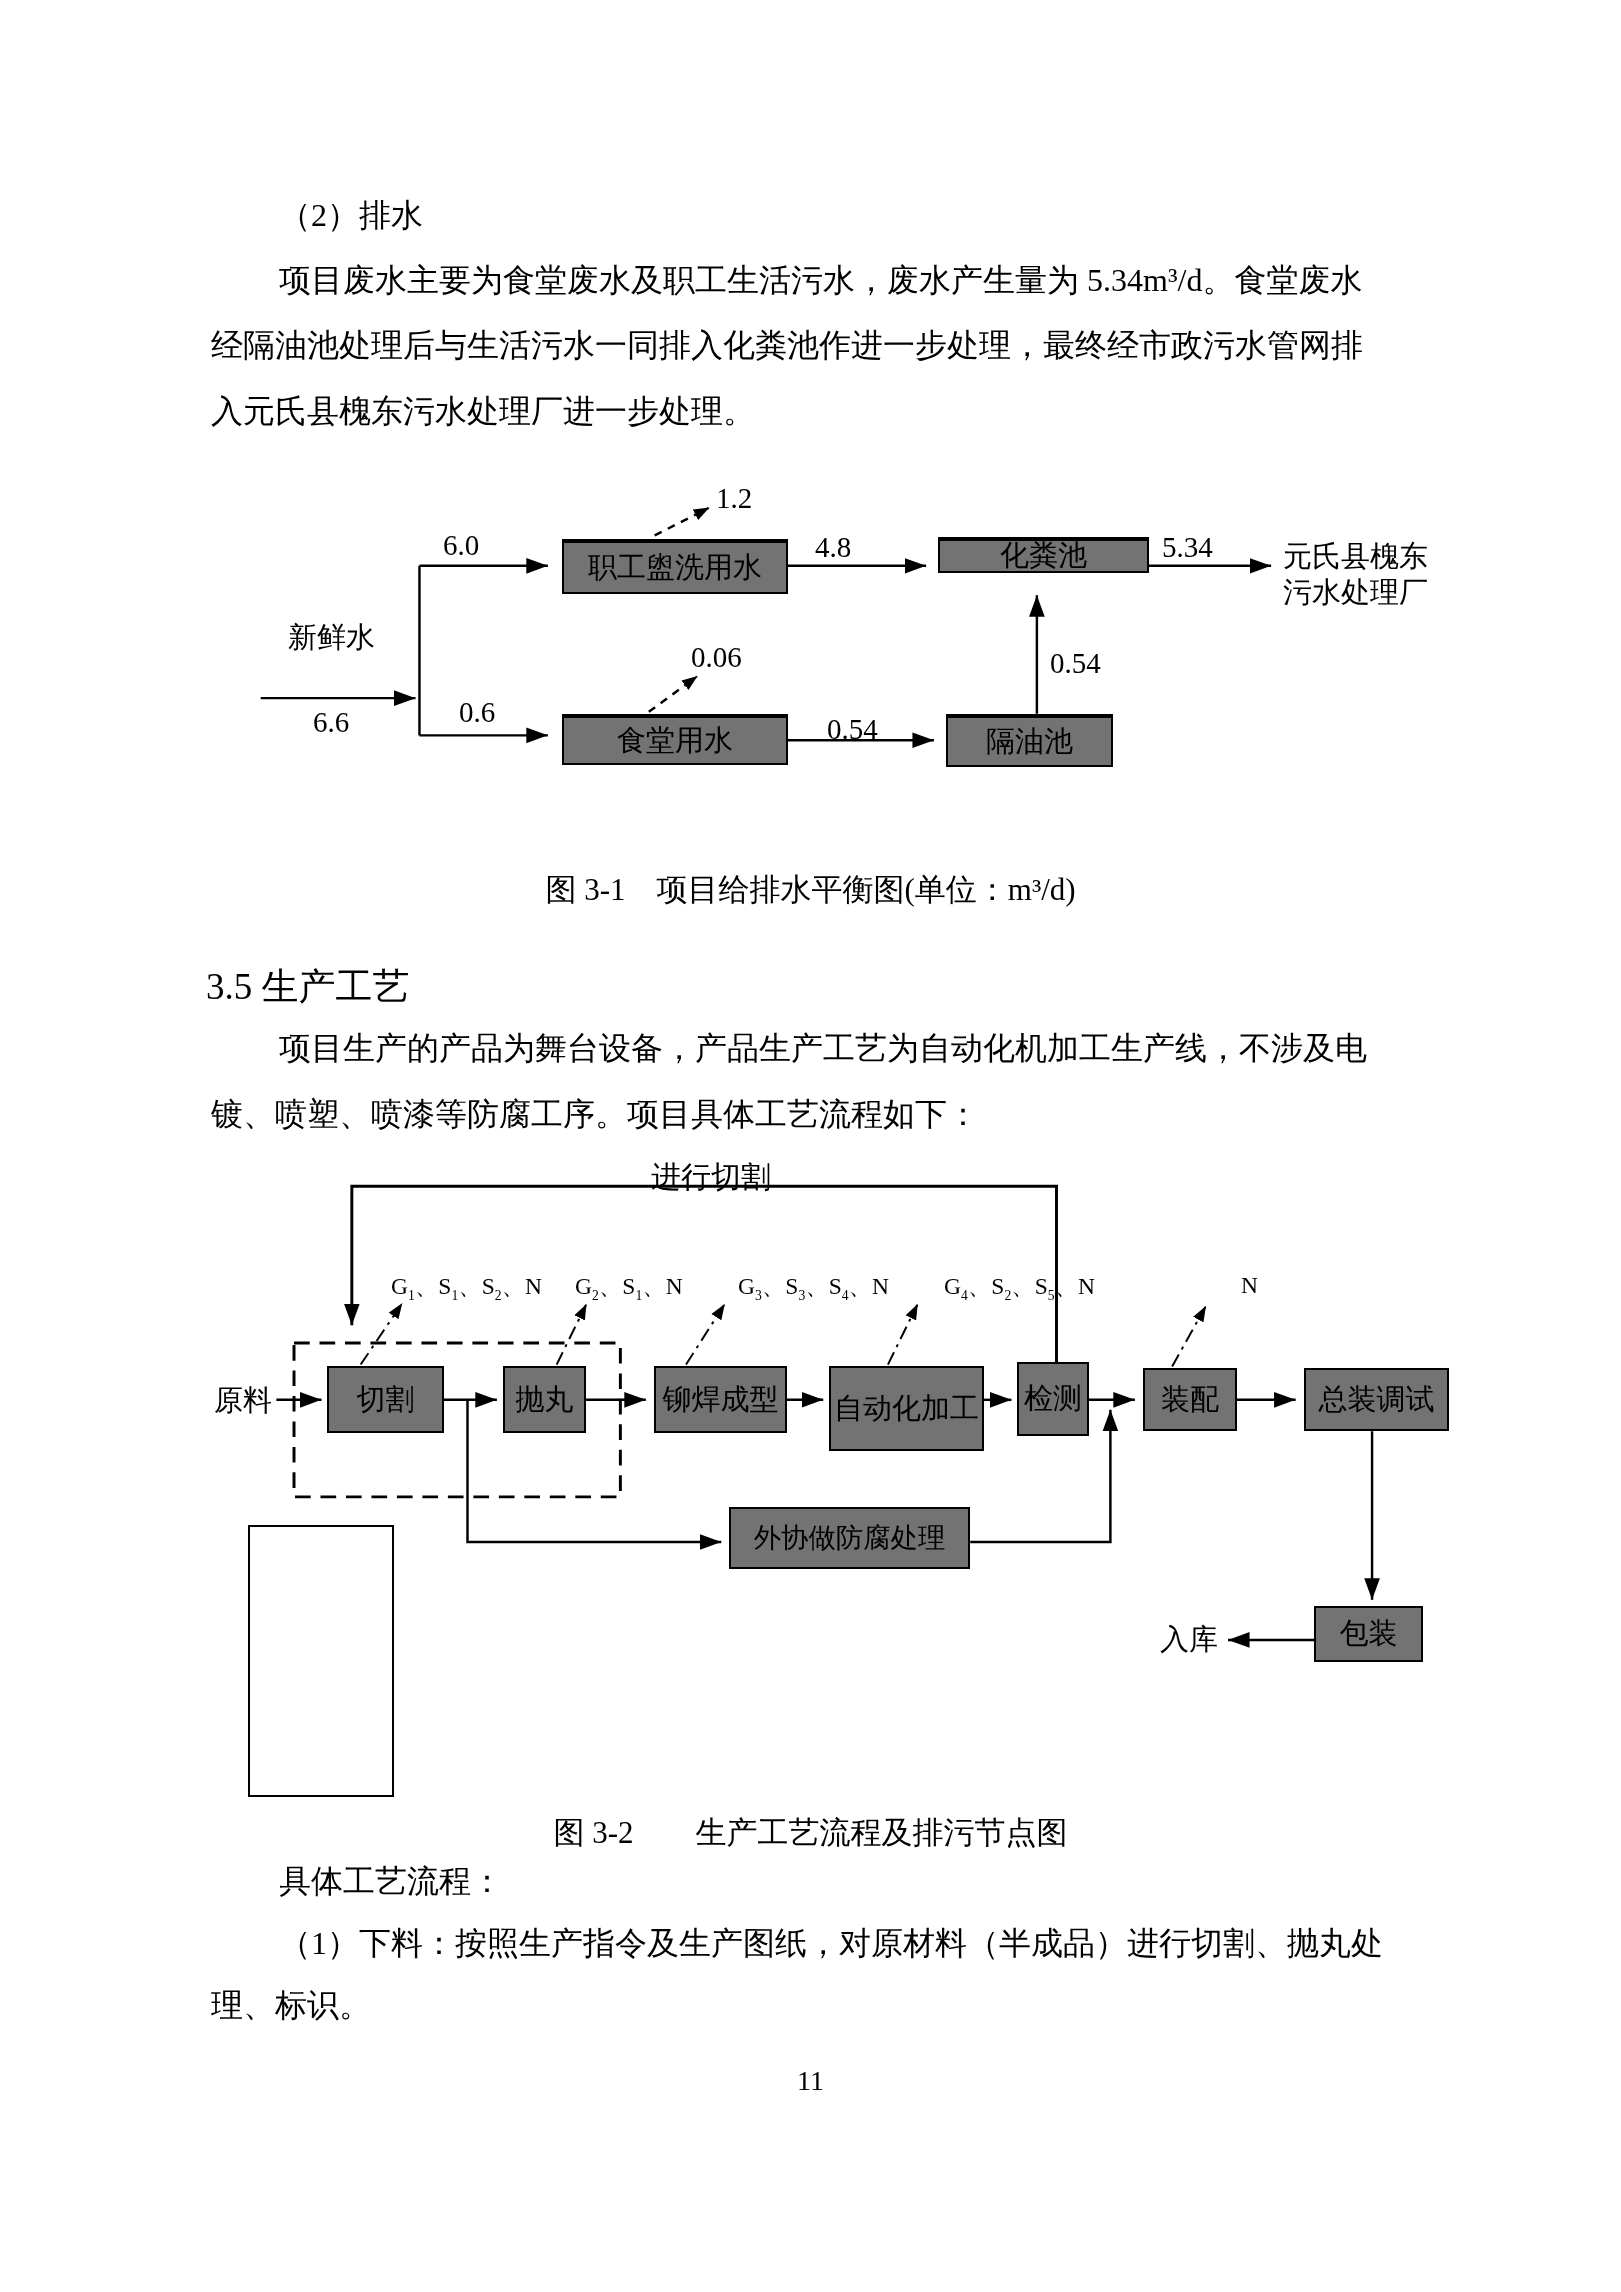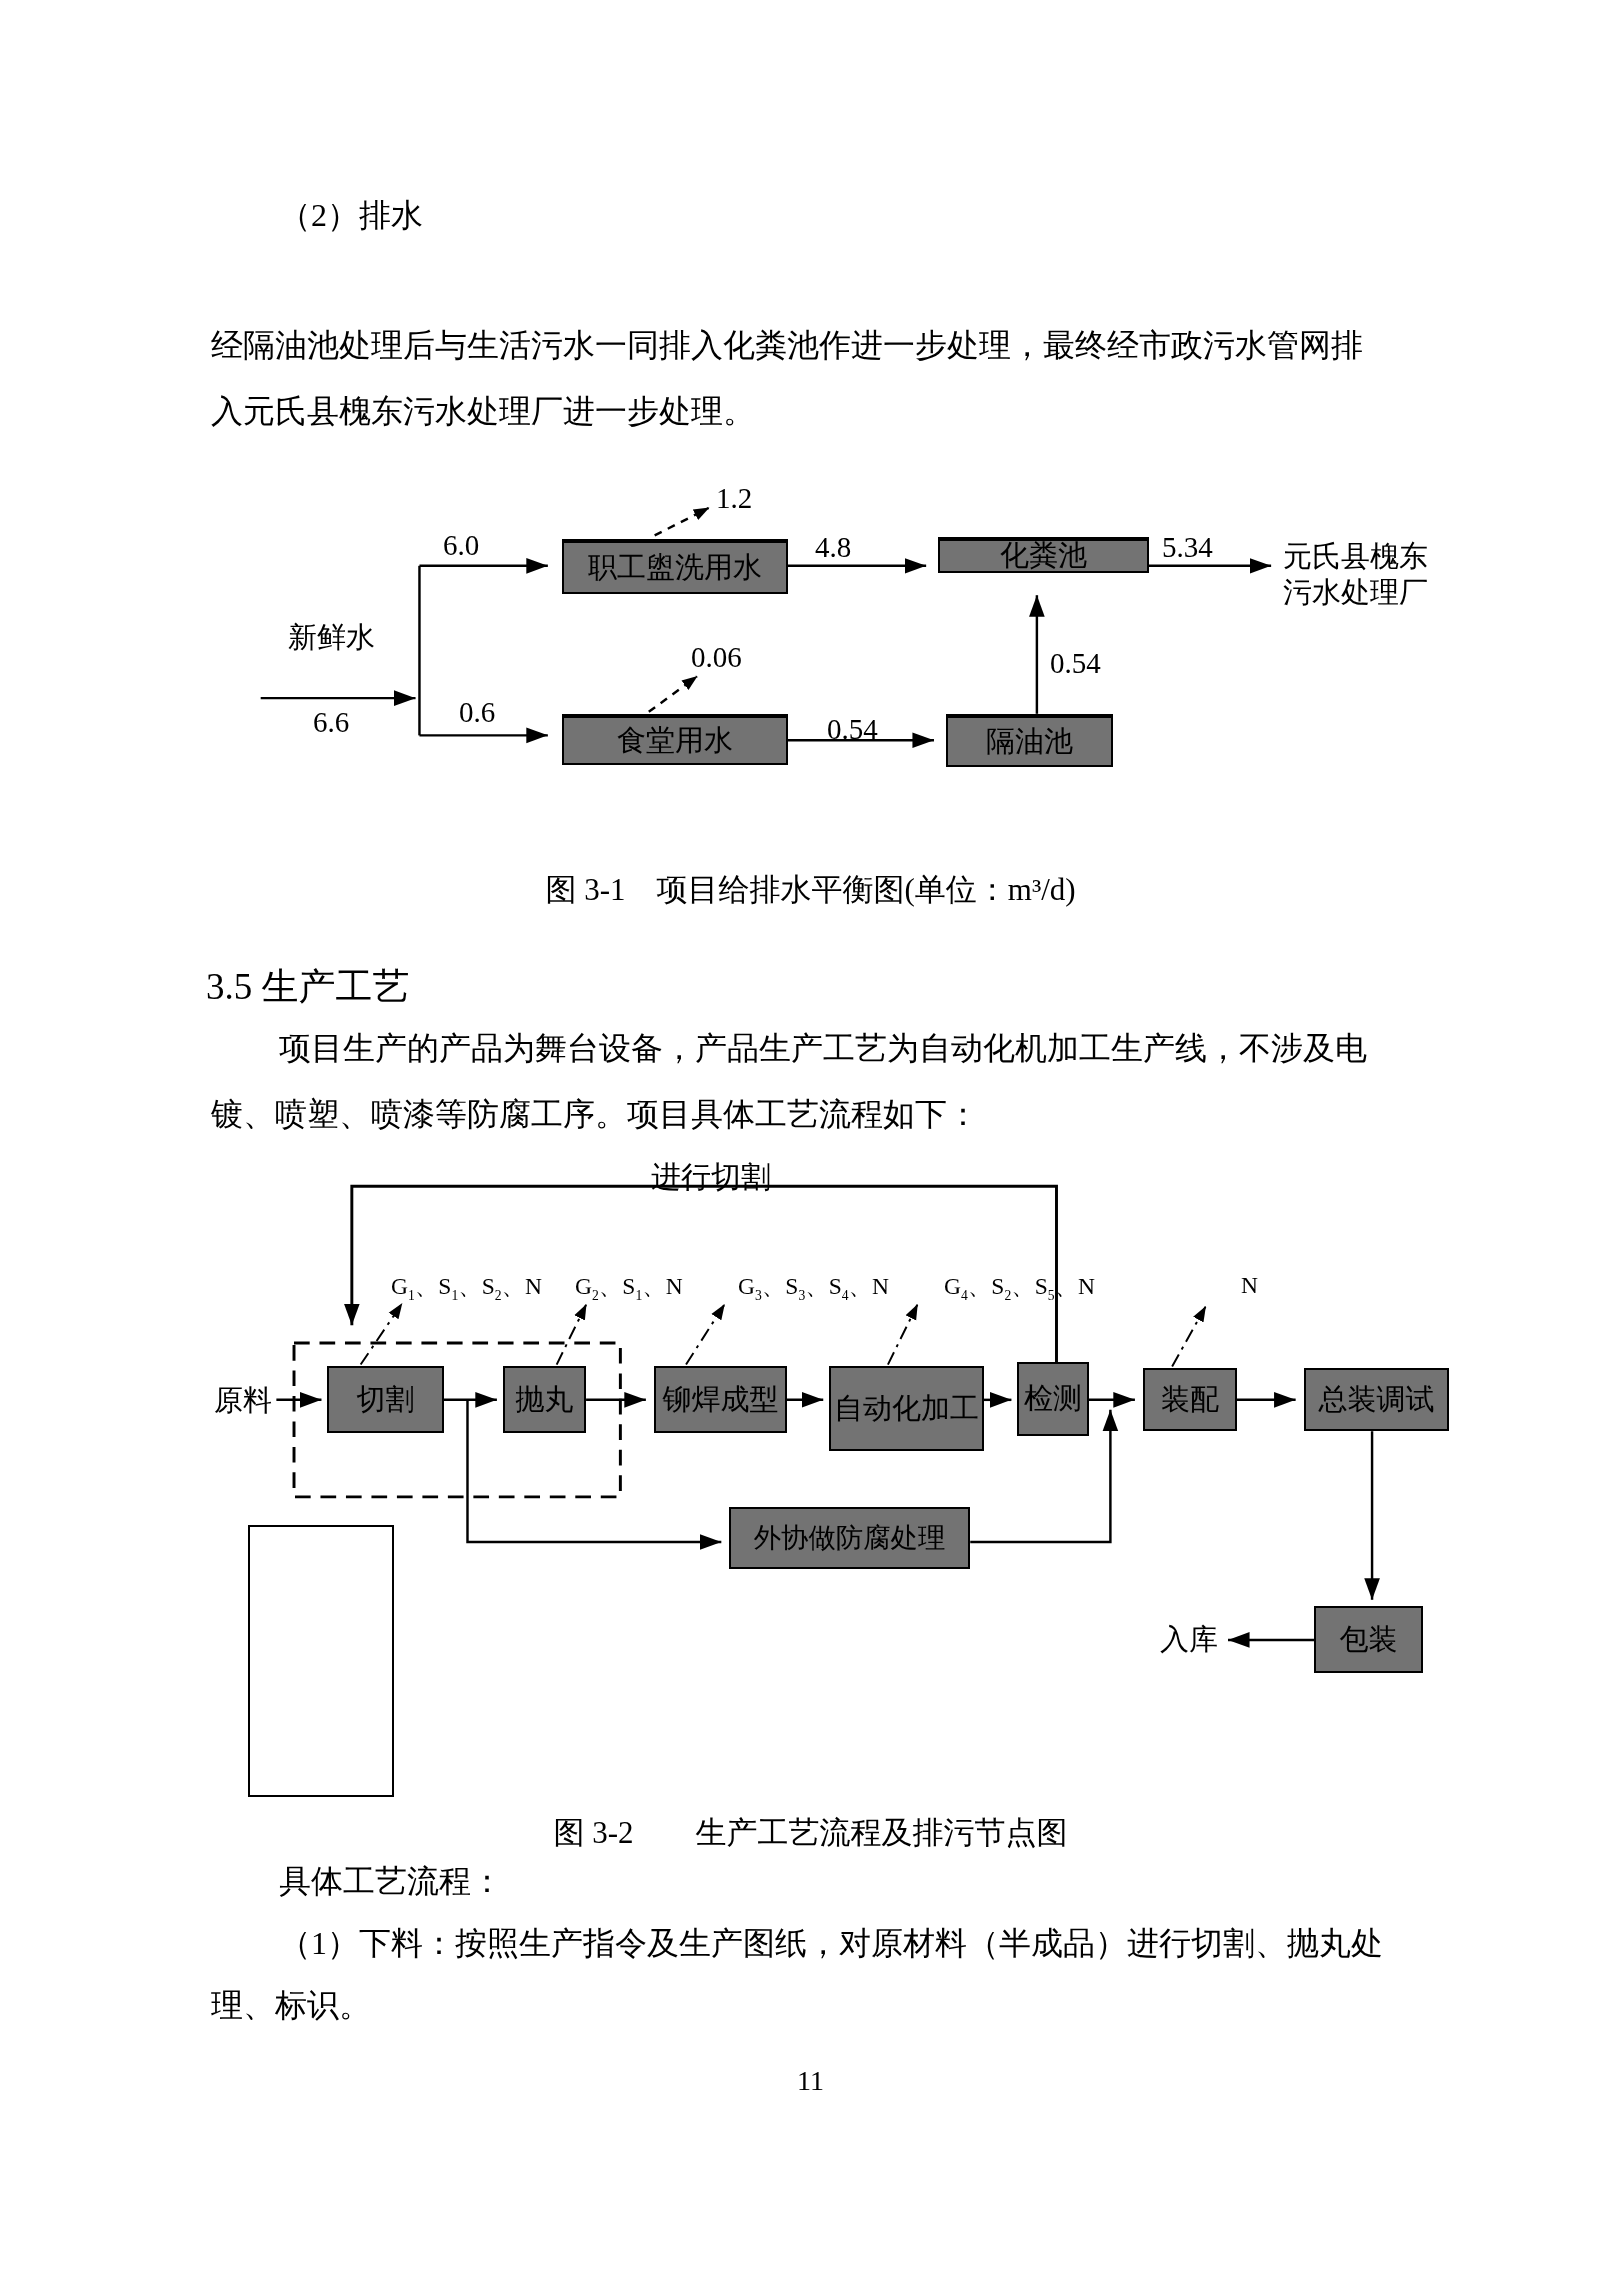--- a/index.html
+++ b/index.html
@@ -73,20 +73,21 @@
         <path d="M368 1392 L410 1330" marker-end="url(#ahs)"></path>
         <path d="M568 1392 L598 1331" marker-end="url(#ahs)"></path>
         <path d="M700 1392 L739 1331" marker-end="url(#ahs)"></path>
         <path d="M906 1392 L936 1331" marker-end="url(#ahs)"></path>
         <path d="M1196 1394 L1230 1333" marker-end="url(#ahs)"></path>
       </g>
     </g>
   </svg>
 
   <div class="t" style="left:279px;top:196px">（2）排水</div>
+  <div class="t" style="left:279px;top:261px">项目废水主要为食堂废水及职工生活污水，废水产生量为 5.34m³/d。食堂废水</div>
   <div class="t" style="left:211px;top:326px">经隔油池处理后与生活污水一同排入化粪池作进一步处理，最终经市政污水管网排</div>
   <div class="t" style="left:211px;top:392px">入元氏县槐东污水处理厂进一步处理。</div>
 
   <div class="fbox d1" style="left:562px;top:539px;width:226px;height:55px">职工盥洗用水</div>
   <div class="fbox d1" style="left:938px;top:537px;width:211px;height:36px">化粪池</div>
   <div class="fbox d1" style="left:562px;top:714px;width:226px;height:51px">食堂用水</div>
   <div class="fbox d1" style="left:946px;top:714px;width:167px;height:53px">隔油池</div>
 
   <div class="d" style="left:288px;top:621px">新鲜水</div>
   <div class="d" style="left:313px;top:706px">6.6</div>
@@ -118,21 +119,21 @@
   <div class="d" style="left:214px;top:1384px">原料</div>
 
   <div class="fbox" style="left:327px;top:1366px;width:117px;height:67px">切割</div>
   <div class="fbox" style="left:503px;top:1366px;width:83px;height:67px">抛丸</div>
   <div class="fbox" style="left:654px;top:1366px;width:133px;height:67px">铆焊成型</div>
   <div class="fbox" style="left:829px;top:1366px;width:155px;height:85px">自动化加工</div>
   <div class="fbox" style="left:1017px;top:1362px;width:72px;height:74px">检测</div>
   <div class="fbox" style="left:1143px;top:1368px;width:94px;height:63px">装配</div>
   <div class="fbox" style="left:1304px;top:1368px;width:145px;height:63px">总装调试</div>
   <div class="fbox small" style="left:729px;top:1507px;width:241px;height:62px">外协做防腐处理</div>
-  <div class="fbox" style="left:1314px;top:1606px;width:109px;height:67px">包装</div>
+  <div class="fbox" style="left:1314px;top:1606px;width:109px;height:56px">包装</div>
 
   <div class="d" style="left:1160px;top:1623px">入库</div>
 
   <div class="legendbox" style="left:248px;top:1525px;width:146px;height:272px"></div>
   <div class="lg" style="left:265px;top:1543px">图例：</div>
   <div class="lg" style="left:265px;top:1615px">G 废气</div>
   <div class="lg" style="left:265px;top:1686px">N 噪声</div>
   <div class="lg" style="left:265px;top:1756px">S 固废</div>
 
   <div class="t b cap center" style="top:1802px">图 3-2　　生产工艺流程及排污节点图</div>

